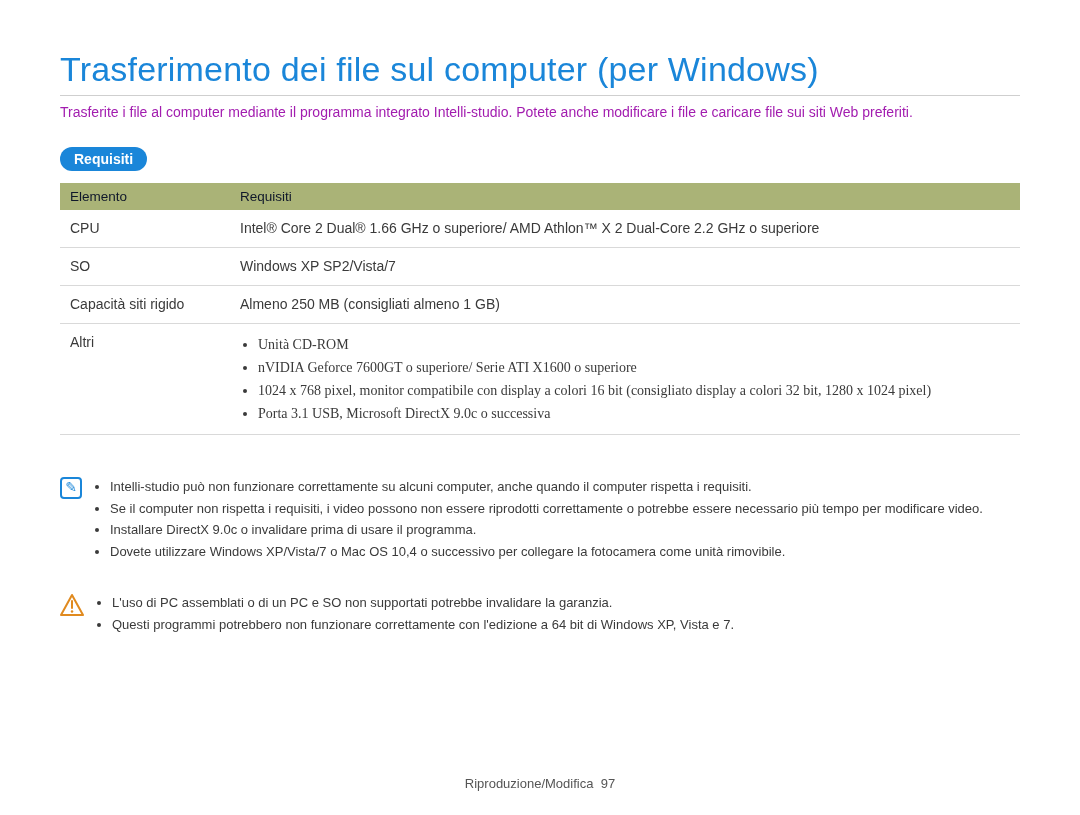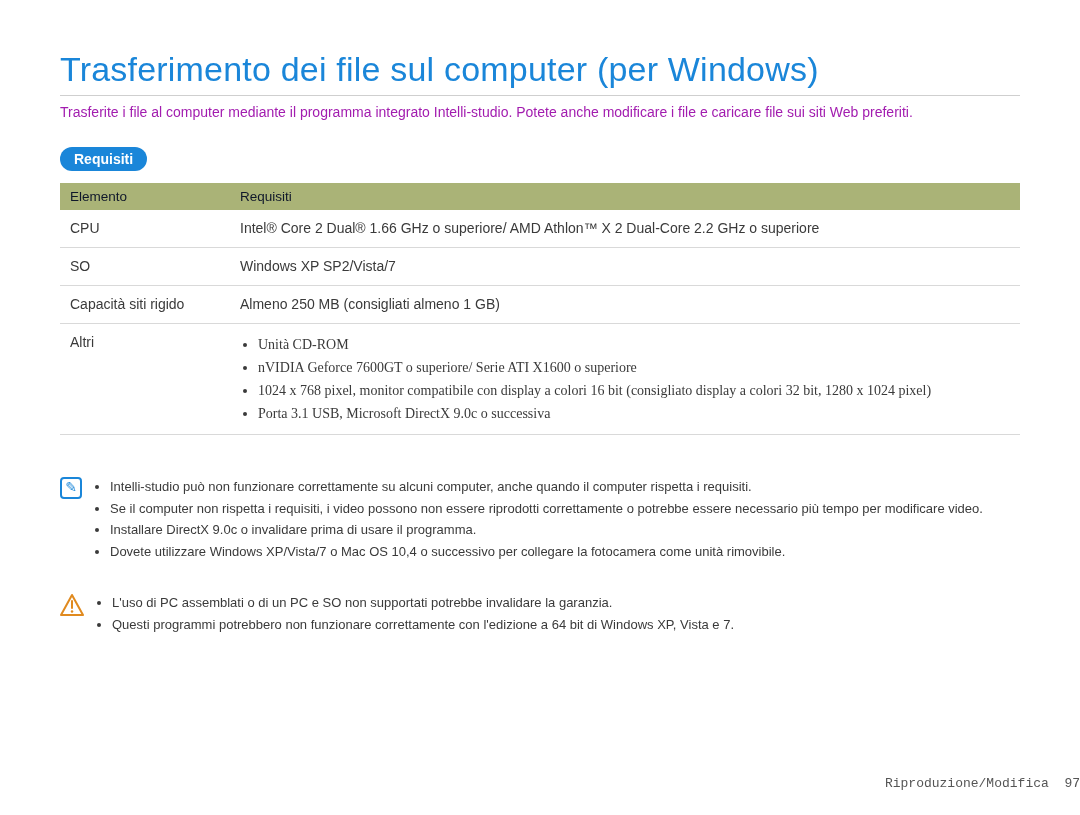--- a/index.html
+++ b/index.html
@@ -100,24 +100,23 @@
     color: #3a3a3a;
   }
   .note-box ul li {
     margin: 2px 0;
   }
   .footer {
     position: absolute;
     left: 0;
     right: 0;
     bottom: 24px;
-    text-align: right;
+    text-align: center;
     font-size: 13px;
     color: #555;
-    font-family: Liberation Mono, monospace;
   }
   .icon-info {
     width: 22px;
     height: 22px;
     border: 2px solid #1a86d9;
     border-radius: 4px;
     display: flex;
     align-items: center;
     justify-content: center;
     color: #1a86d9;

